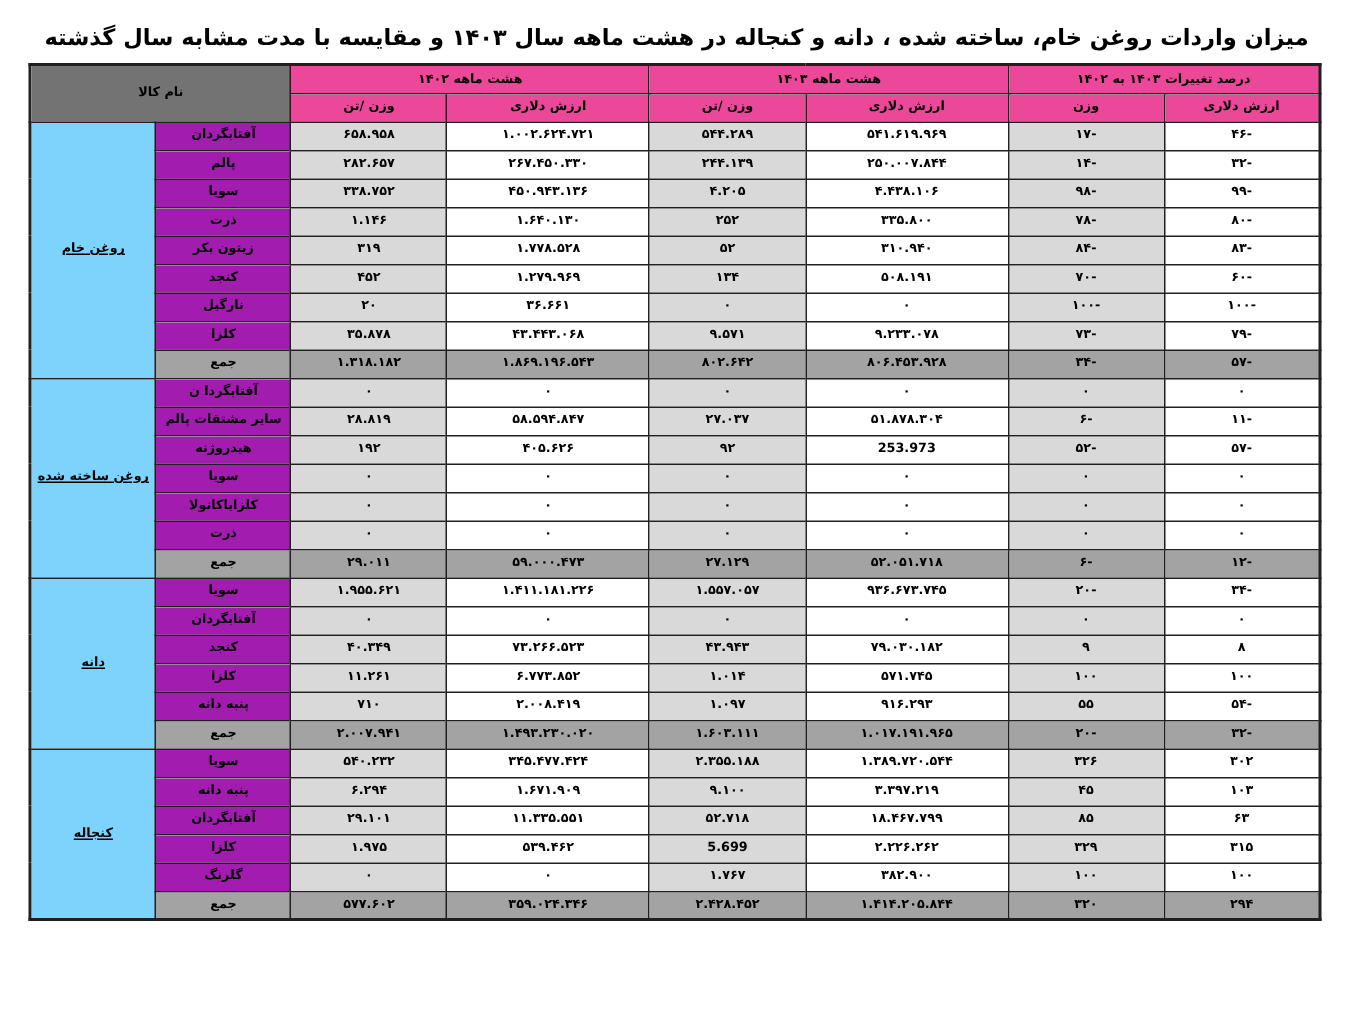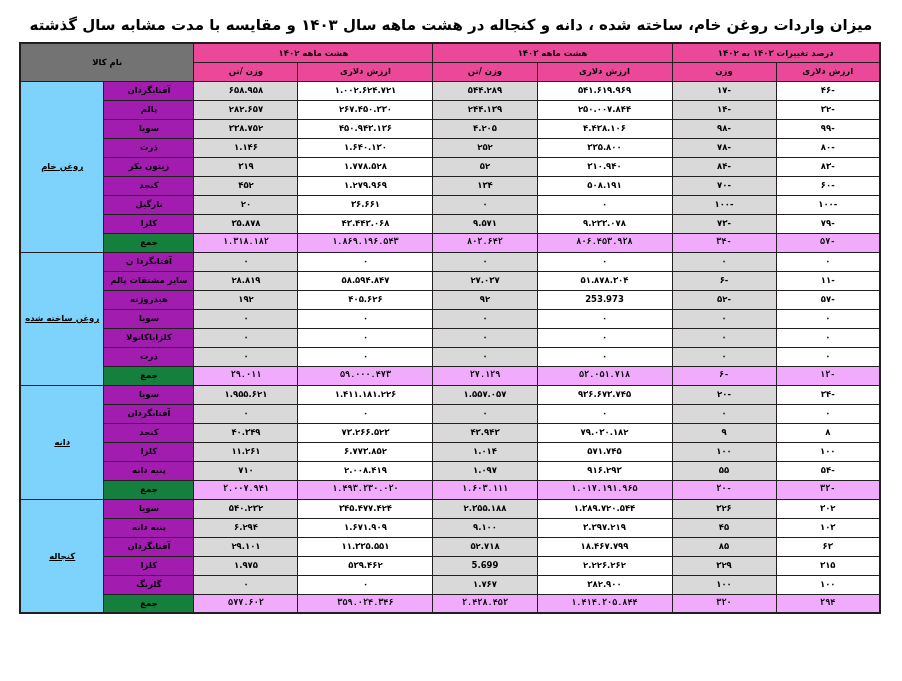--- a/index.html
+++ b/index.html
@@ -78,22 +78,22 @@
   .hdr-top { height: 20px; }
   .hdr-sub { height: 22px; }
   .hdr-name {
     background: #737373;
     font-size: 9.5px;
   }
   
   .c-white { background: #ffffff; }
   .c-gray  { background: #d9d9d9; }
   .c-name  { background: #a21caf; font-size: 9px; }
-  .c-sum   { background: #f0abfc; font-family: Liberation Mono, monospace; }
-  .c-sum-name { background: #15803d; font-size: 9px; }
+  .c-sum   { background: #a3a3a3; }
+  .c-sum-name { background: #a3a3a3; font-size: 9px; }
   tr.sum-row td { border-top: 2px solid #231f20; border-bottom: 2px solid #231f20; }
   .grp {
     background: #7dd3fc;
     font-size: 10px;
     font-weight: bold;
     border-top: 2px solid #231f20;
     border-bottom: 2px solid #231f20;
     border-left: 2px solid #231f20;
     text-decoration: underline;
   }

